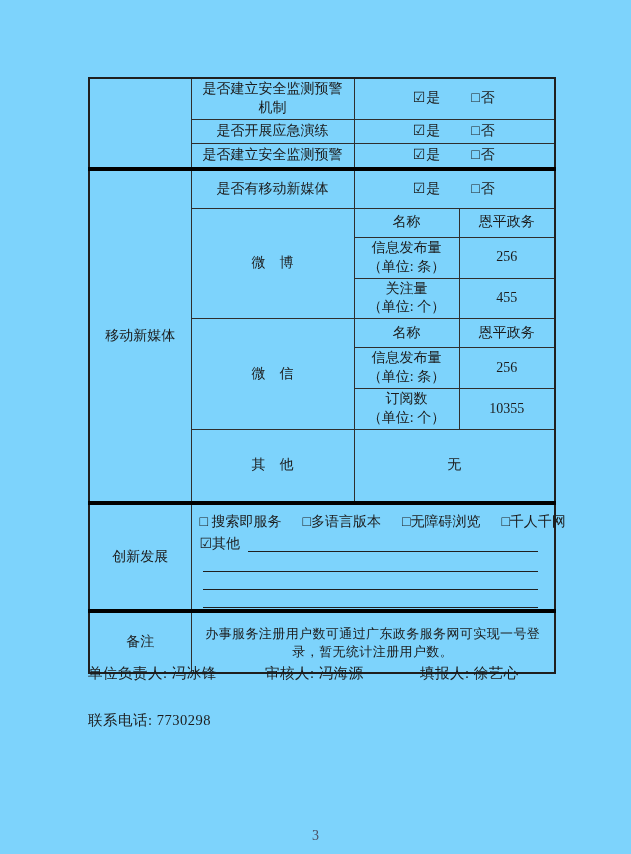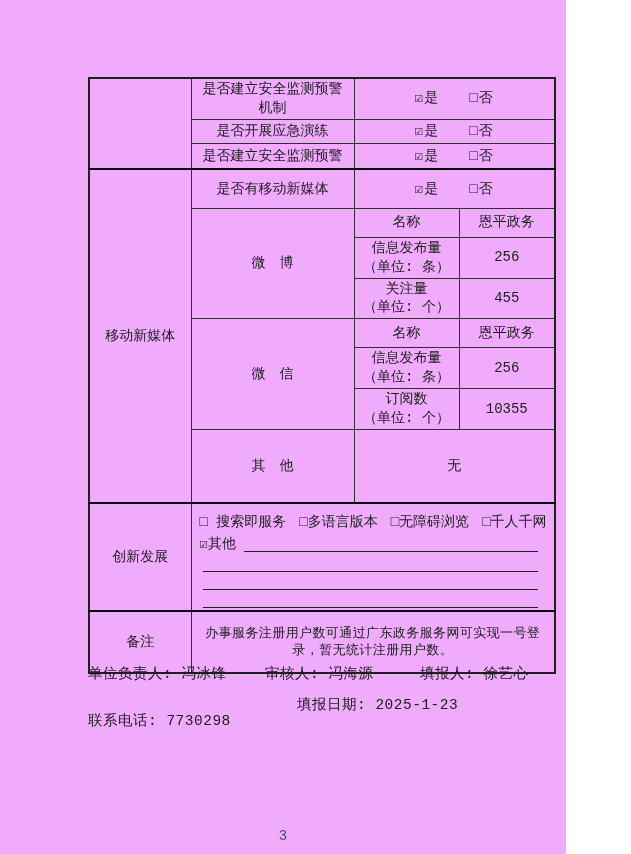--- a/index.html
+++ b/index.html
@@ -1,43 +1,43 @@
 <!DOCTYPE html>
 <html><head>
 <meta charset="utf-8">
 <style>
   * { margin: 0; padding: 0; box-sizing: border-box; }
   html, body { background: #ffffff; }
   .page {
     position: relative;
-    width: 566px;
+    width: 631px;
     height: 854px;
-    background: #f0abfc;
-    font-family: Liberation Mono, monospace;
+    background: #7dd3fc;
+    font-family: Liberation Serif, serif;
     color: #1c1c1c;
     overflow: hidden;
   }
   table.form-table {
     position: absolute;
     left: 88px;
     top: 77px;
     border-collapse: collapse;
     table-layout: fixed;
     width: 466px;
     font-size: 14px;
   }
   table.form-table td {
     border: 1px solid #2e2e2e;
     text-align: center;
     vertical-align: middle;
     padding: 1px 2px;
     line-height: 1.35;
   }
   table.form-table { border: 2px solid #1f1f1f; }
-  tr.thick-top td { border-top: 2px solid #000000; margin-left: 28px; }
+  tr.thick-top td { border-top: 4px solid #000000; margin-left: 28px; }
   .prewrap { white-space: pre-line; }
   .col1 { width: 102px; }
   .col2 { width: 163px; }
   .col3 { width: 105px; }
   .col4 { width: 96px; }
   .r1 { height: 37px; }
   .r2 { height: 24px; }
   .r3 { height: 26px; }
   .r4 { height: 39px; }
   .r5 { height: 29px; }
@@ -51,21 +51,21 @@
   .r13 { height: 62px; }
   .yn {
     display: flex;
     justify-content: center;
     align-items: center;
     gap: 30px;
   }
   .yn span { letter-spacing: 1px; }
   td.inno-cell { vertical-align: top; text-align: left; }
   .inno { padding: 7px 14px 0 6px; }
-  .inno-options { display: flex; gap: 13px; white-space: nowrap; }
+  .inno-options { display: flex; gap: 21px; white-space: nowrap; }
   .inno-other { display: flex; align-items: center; margin-top: 3px; height: 19px; }
   .uline-grow { flex: 1; border-bottom: 1px solid #1f1f1f; height: 14px; margin-left: 8px; }
   .uline-row { height: 18px; border-bottom: 1px solid #1f1f1f; margin-left: 3px; }
   td.remark-cell {
     text-align: left;
     padding: 4px 7px;
     font-size: 13px;
     line-height: 23px;
     letter-spacing: 0.4px;
   }
@@ -198,17 +198,16 @@
       <td>备注</td>
       <td colspan="3" class="remark-cell">办事服务注册用户数可通过广东政务服务网可实现一号登录，暂无统计注册用户数。</td>
     </tr>
   </tbody>
     </table>
 
   <span class="footer-line f-resp">单位负责人: 冯冰锋</span>
   <span class="footer-line f-review">审核人: 冯海源</span>
   <span class="footer-line f-fill">填报人: 徐艺心</span>
   <span class="footer-line f-phone">联系电话: 7730298</span>
-  <span class="footer-line f-date">填报日期: 2025-1-23</span>
 
   <div class="page-num">3</div>
 
 </div>
 
 </body></html>

